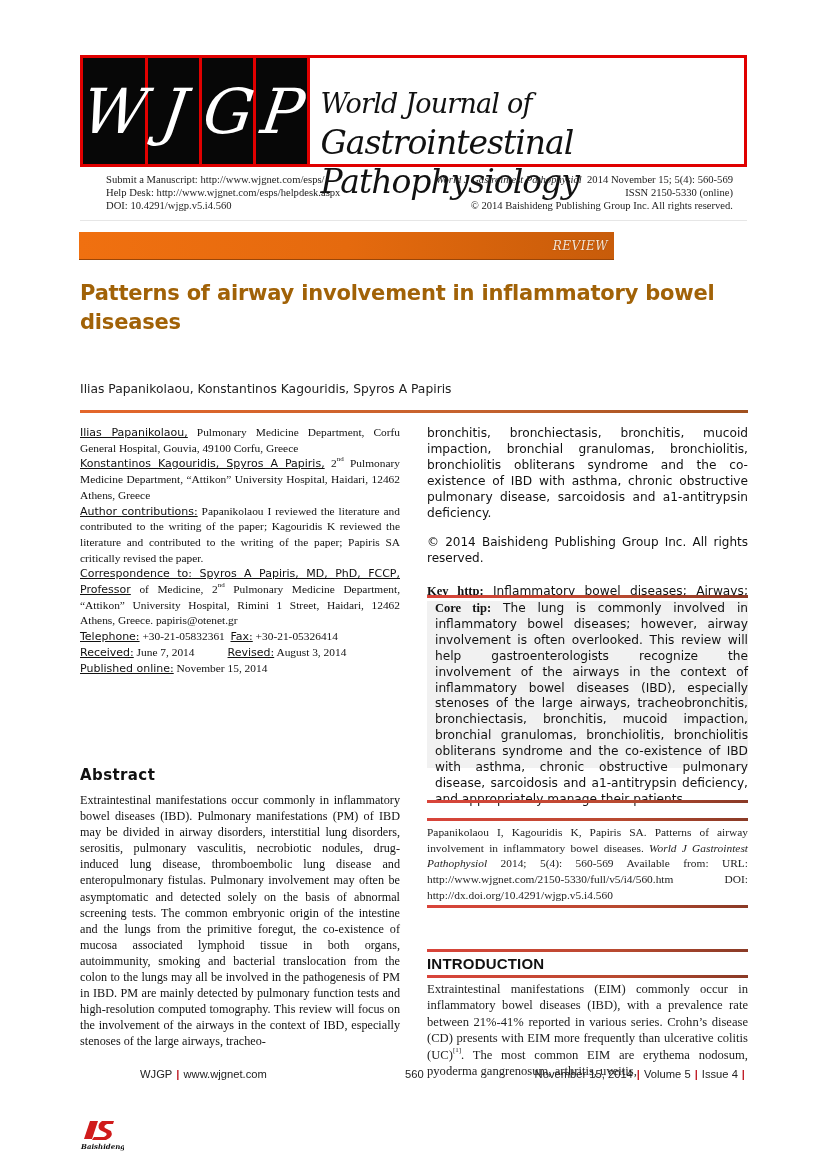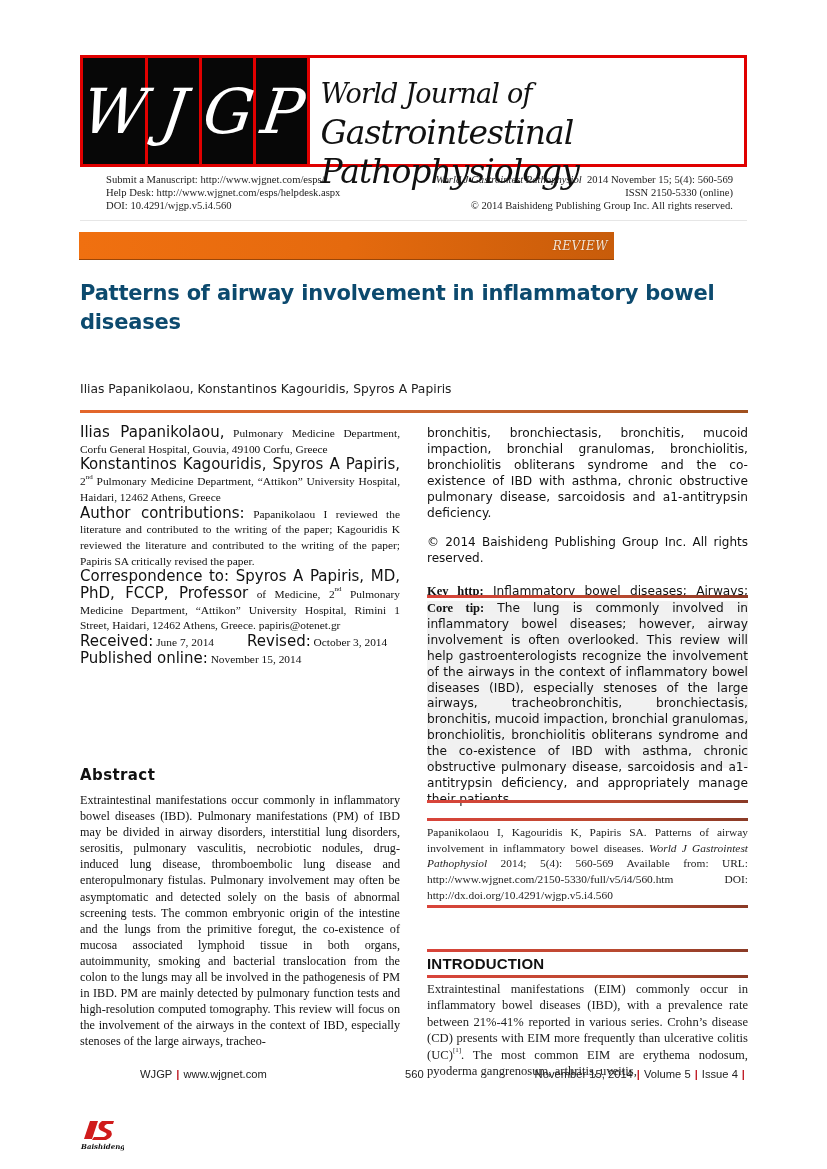--- a/index.html
+++ b/index.html
@@ -3,58 +3,58 @@
 <meta charset="utf-8">
 <style>
   * { box-sizing: border-box; margin: 0; padding: 0; }
   html, body { width: 827px; height: 1169px; background: #ffffff; overflow: hidden; }
   body { position: relative; font-family: "DejaVu Sans", sans-serif; color: #111; }
 
   
   .banner { position: absolute; left: 80px; top: 55px; width: 667px; height: 112px; border: 3px solid #e00000; background: #fff; display: flex; }
   .logo-box { width: 66px; height: 100%; background: #070707; border-right: 3px solid #e00000; display: flex; align-items: center; justify-content: center; }
   .logo-box span { color: #fff; font-family: "DejaVu Serif", serif; font-style: italic; font-size: 62px; font-weight: normal; transform: skewX(-8deg); letter-spacing: -2px; }
-  .journal-name { padding-left: 10px; padding-top: 20px; font-family: "DejaVu Serif", serif; font-style: italic; color: #111; }
+  .journal-name { padding-left: 10px; padding-top: 30px; font-family: "DejaVu Serif", serif; font-style: italic; color: #111; }
   .journal-name .l1 { font-size: 27px; letter-spacing: -0.8px; }
   .journal-name .l2 { font-size: 33px; letter-spacing: -1px; margin-top: 4px; }
 
   .meta { position: absolute; top: 173px; font-family: "Liberation Serif", serif; font-size: 10.6px; line-height: 13px; color: #222; }
   .meta-left { left: 106px; }
   .meta-right { right: 94px; text-align: right; }
   .meta-right .ital { font-style: italic; }
   .meta-rule { position: absolute; left: 80px; top: 220px; width: 667px; height: 1px; background: #e6e6e6; }
 
   
   .review-bar { position: absolute; left: 79px; top: 232px; width: 535px; height: 28px; background: linear-gradient(to right, #f07010, #e56a0e 50%, #c85c0a); border-bottom: 1px solid #9a4608; }
   .review-bar span { position: absolute; right: 6px; top: 7px; font-family: "DejaVu Serif", serif; font-style: italic; font-size: 12px; color: #fbe6d2; letter-spacing: 0.5px; text-shadow: 0 0 1px #7a3a06; }
 
-  .title { position: absolute; left: 80px; top: 279px; width: 660px; font-family: "DejaVu Sans", sans-serif; font-weight: bold; font-size: 21px; line-height: 29px; color: #0c4a6e; letter-spacing: -0.2px; }
+  .title { position: absolute; left: 80px; top: 279px; width: 660px; font-family: "DejaVu Sans", sans-serif; font-weight: bold; font-size: 21px; line-height: 29px; color: #a16207; letter-spacing: -0.2px; }
   .authors { position: absolute; left: 80px; top: 382px; font-family: "DejaVu Sans", sans-serif; font-size: 12.3px; color: #222; }
   .authors-rule { position: absolute; left: 80px; top: 410px; width: 668px; height: 3px; background: linear-gradient(to right, #e4662a, #c4622e 60%, #a0501e); }
 
   
   .col { position: absolute; font-size: 12.2px; line-height: 15.9px; color: #111; text-align: justify; }
   .col-left { left: 80px; top: 425px; width: 320px; }
   .col-right { left: 427px; top: 425px; width: 321px; }
 
   .affil { font-family: "Liberation Serif", serif; font-size: 11.4px; line-height: 15.7px; }
-  .affil .lab { font-family: "DejaVu Sans", sans-serif; font-size: 15px; }
+  .affil .lab { font-family: "DejaVu Sans", sans-serif; font-size: 11px; text-decoration: underline; }
   .affil p { margin: 0; }
   sup { font-size: 7px; vertical-align: top; line-height: 7px; }
 
   .abstract-h { position: absolute; left: 80px; top: 766px; font-family: "DejaVu Sans", sans-serif; font-weight: bold; font-size: 15px; letter-spacing: 0.4px; }
   .abstract-body { position: absolute; left: 80px; top: 792px; width: 320px; font-family: Liberation Serif, serif; font-size: 12.2px; line-height: 16.1px; text-align: justify; }
 
   .abs-cont { font-family: "DejaVu Sans", sans-serif; font-size: 12.2px; line-height: 16.1px; }
   .copyright { margin-top: 12px; font-size: 12px; }
   .keywords { margin-top: 17px; }
   .keywords b { font-family: "Liberation Serif", serif; font-size: 12.5px; }
 
   .rule-red { position: absolute; left: 427px; width: 321px; height: 3px; background: linear-gradient(to right, #d9443a, #b84a30 60%, #8a3a26); }
-  .core-tip { position: absolute; left: 427px; top: 601px; width: 321px; height: 167px; background: #f1f1f1; padding: 0 0 0 0; font-family: "DejaVu Sans", sans-serif; font-size: 12.2px; line-height: 15.9px; text-align: justify; }
+  .core-tip { position: absolute; left: 427px; top: 601px; width: 321px; height: 167px; background: #f1f1f1; padding: 0 0 0 8px; font-family: "DejaVu Sans", sans-serif; font-size: 12.2px; line-height: 15.9px; text-align: justify; }
   .core-tip b { font-family: "Liberation Serif", serif; font-size: 12.5px; }
 
   .citation { position: absolute; left: 427px; top: 825px; width: 321px; font-family: "Liberation Serif", serif; font-size: 11.4px; line-height: 15.7px; text-align: justify; color: #222; }
   .citation i { font-style: italic; }
 
   .intro-h { position: absolute; left: 427px; top: 955px; font-family: "Liberation Sans", sans-serif; font-weight: bold; font-size: 15px; letter-spacing: 0.2px; }
   .intro-body { position: absolute; left: 427px; top: 981px; width: 321px; font-family: "Liberation Serif", serif; font-size: 12.6px; line-height: 16.4px; text-align: justify; color: #222; }
 
   
   .footer { position: absolute; top: 1068px; font-family: Liberation Sans, sans-serif; font-size: 11.2px; color: #222; }
@@ -101,21 +101,22 @@
 
 <h1 class="title">Patterns of airway involvement in inflammatory bowel diseases</h1>
 <div class="authors">Ilias Papanikolaou, Konstantinos Kagouridis, Spyros A Papiris</div>
 <div class="authors-rule"></div>
 
 <div class="col col-left affil">
   <p><span class="lab">Ilias Papanikolaou,</span><span> Pulmonary Medicine Department, Corfu General Hospital, Gouvia, 49100 Corfu, Greece</span></p>
   <p><span class="lab">Konstantinos Kagouridis, Spyros A Papiris,</span><span> 2</span><sup>nd</sup><span> Pulmonary Medicine Department, “Attikon” University Hospital, Haidari, 12462 Athens, Greece</span></p>
   <p><span class="lab">Author contributions:</span><span> Papanikolaou I reviewed the literature and contributed to the writing of the paper; Kagouridis K reviewed the literature and contributed to the writing of the paper; Papiris SA critically revised the paper.</span></p>
   <p><span class="lab">Correspondence to:</span><span class="lab"> Spyros A Papiris, MD, PhD, FCCP, Professor</span><span> of Medicine, 2</span><sup>nd</sup><span> Pulmonary Medicine Department, “Attikon” University Hospital, Rimini 1 Street, Haidari, 12462 Athens, Greece. papiris@otenet.gr</span></p>
-  <p><span class="lab">Received:</span><span> June 7, 2014</span><span style="display:inline-block;width:33px"></span><span class="lab">Revised:</span><span> October 3, 2014</span></p>
+  <p><span class="lab">Telephone:</span><span> +30-21-05832361</span>&nbsp; <span class="lab">Fax:</span><span> +30-21-05326414</span></p>
+  <p><span class="lab">Received:</span><span> June 7, 2014</span><span style="display:inline-block;width:33px"></span><span class="lab">Revised:</span><span> August 3, 2014</span></p>
   <p><span class="lab">Published online:</span><span> November 15, 2014</span></p>
 </div>
 
 <h2 class="abstract-h">Abstract</h2>
 <div class="abstract-body">Extraintestinal manifestations occur commonly in inflammatory bowel diseases (IBD). Pulmonary manifestations (PM) of IBD may be divided in airway disorders, interstitial lung disorders, serositis, pulmonary vasculitis, necrobiotic nodules, drug-induced lung disease, thromboembolic lung disease and enteropulmonary fistulas. Pulmonary involvement may often be asymptomatic and detected solely on the basis of abnormal screening tests. The common embryonic origin of the intestine and the lungs from the primitive foregut, the co-existence of mucosa associated lymphoid tissue in both organs, autoimmunity, smoking and bacterial translocation from the colon to the lungs may all be involved in the pathogenesis of PM in IBD. PM are mainly detected by pulmonary function tests and high-resolution computed tomography. This review will focus on the involvement of the airways in the context of IBD, especially stenoses of the large airways, tracheo-</div>
 
 <div class="col col-right abs-cont">
   <div style="text-align:justify">bronchitis, bronchiectasis, bronchitis, mucoid impaction, bronchial granulomas, bronchiolitis, bronchiolitis obliterans syndrome and the co-existence of IBD with asthma, chronic obstructive pulmonary disease, sarcoidosis and a1-antitrypsin deficiency.</div>
   <div class="copyright">© 2014 Baishideng Publishing Group Inc. All rights reserved.</div>
   <div class="keywords"><b>Key http:</b><span> Inflammatory bowel diseases; Airways; Bronchiolitis</span></div>

